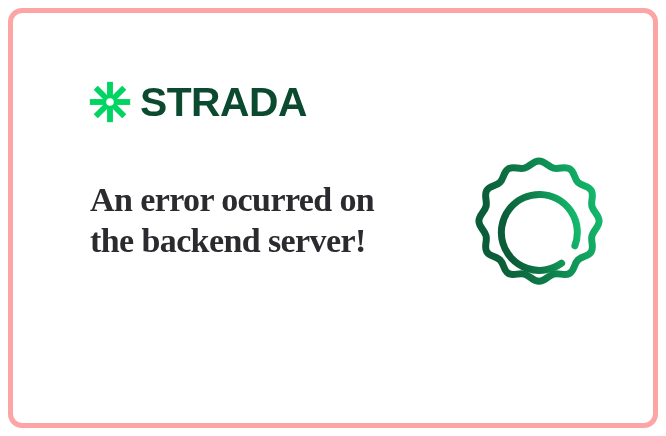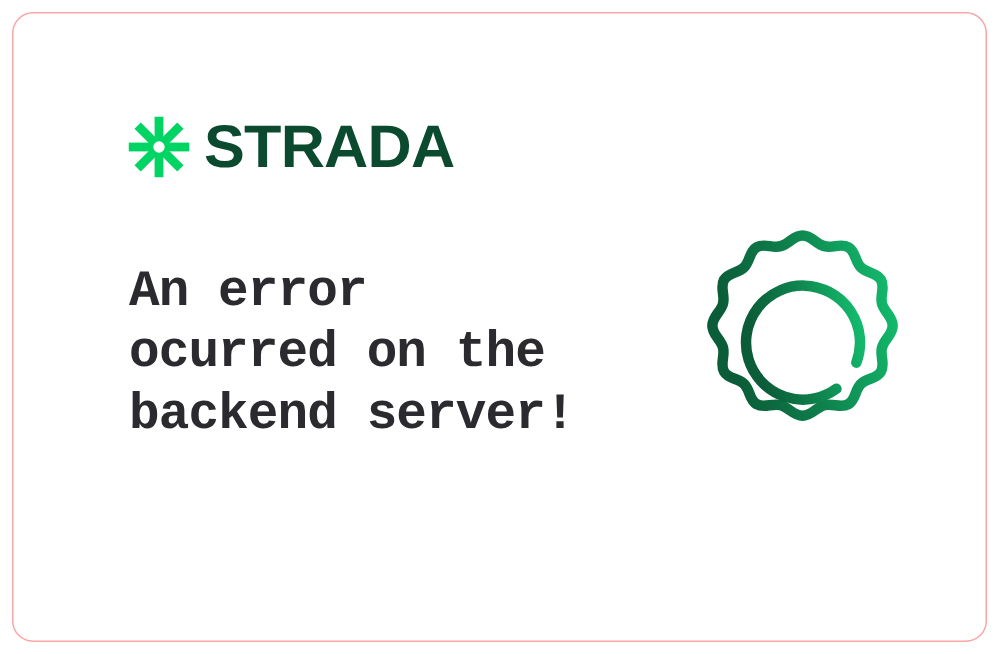--- a/index.html
+++ b/index.html
@@ -24,21 +24,21 @@
 
   
   .card {
     position: absolute;
     left: 8px;
     top: 8px;
     width: 650px;
     height: 420px;
     box-sizing: border-box;
     background: #ffffff;
-    border: 1px solid #fca5a5;
+    border: 5px solid #fca5a5;
     border-radius: 14px;
     overflow: hidden;
   }
 
   
   .brand {
     position: absolute;
     left: 76px;
     top: 68px;
     display: flex;
@@ -63,21 +63,21 @@
     transform-origin: left center;
   }
 
   
   .headline {
     position: absolute;
     left: 77px;
     top: 166px;
     width: 300px;
     margin: 0;
-    font-family: Liberation Mono, monospace;
+    font-family: Liberation Serif, serif;
     font-size: 34px;
     line-height: 41px;
     font-weight: 700;
     letter-spacing: -0.6px;
     color: #2b2b2f;
   }
 
   
   .illustration {
     position: absolute;

